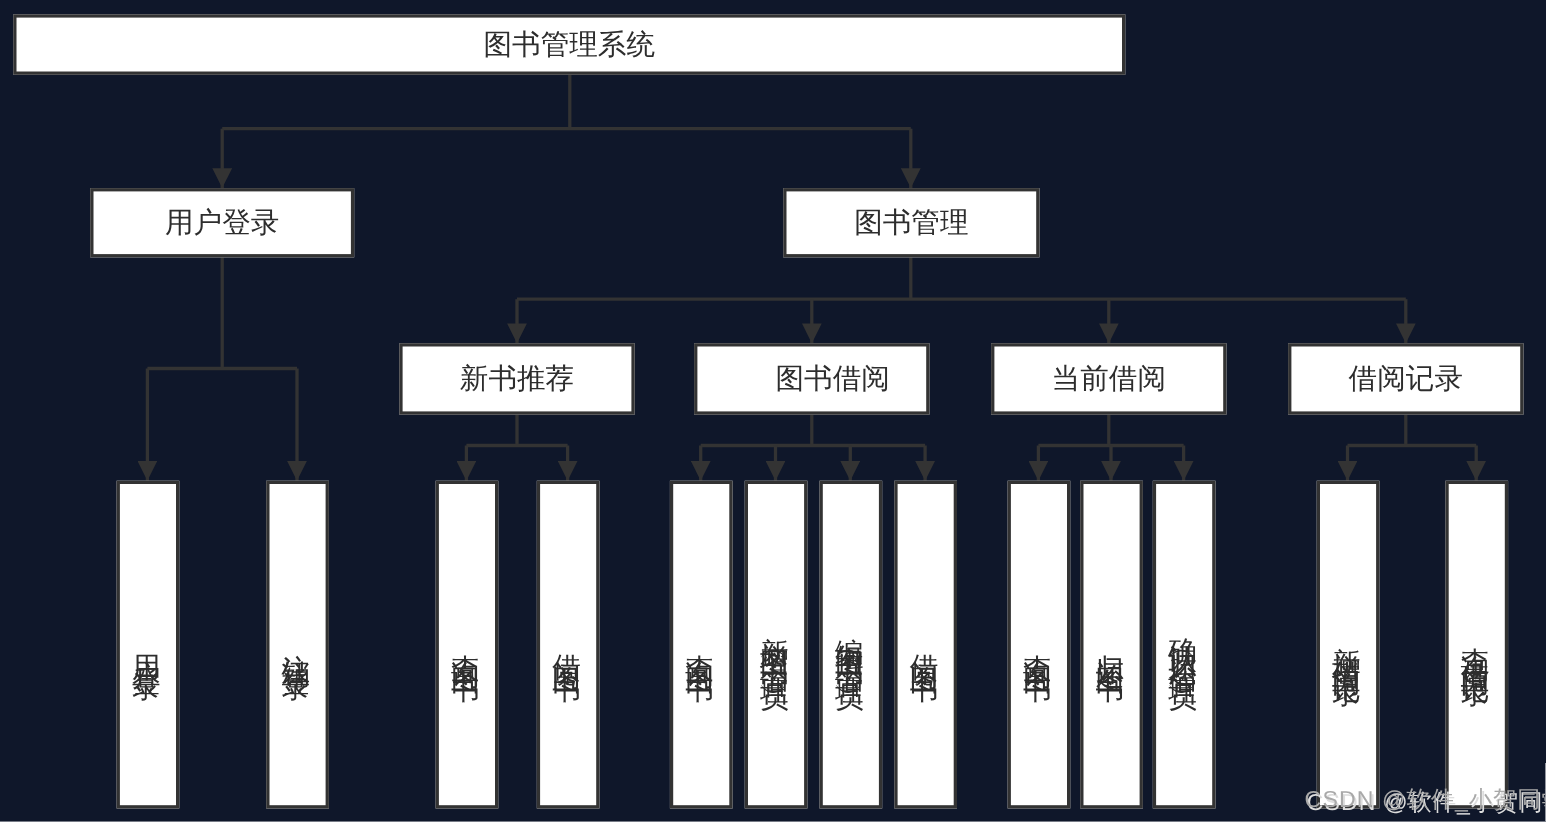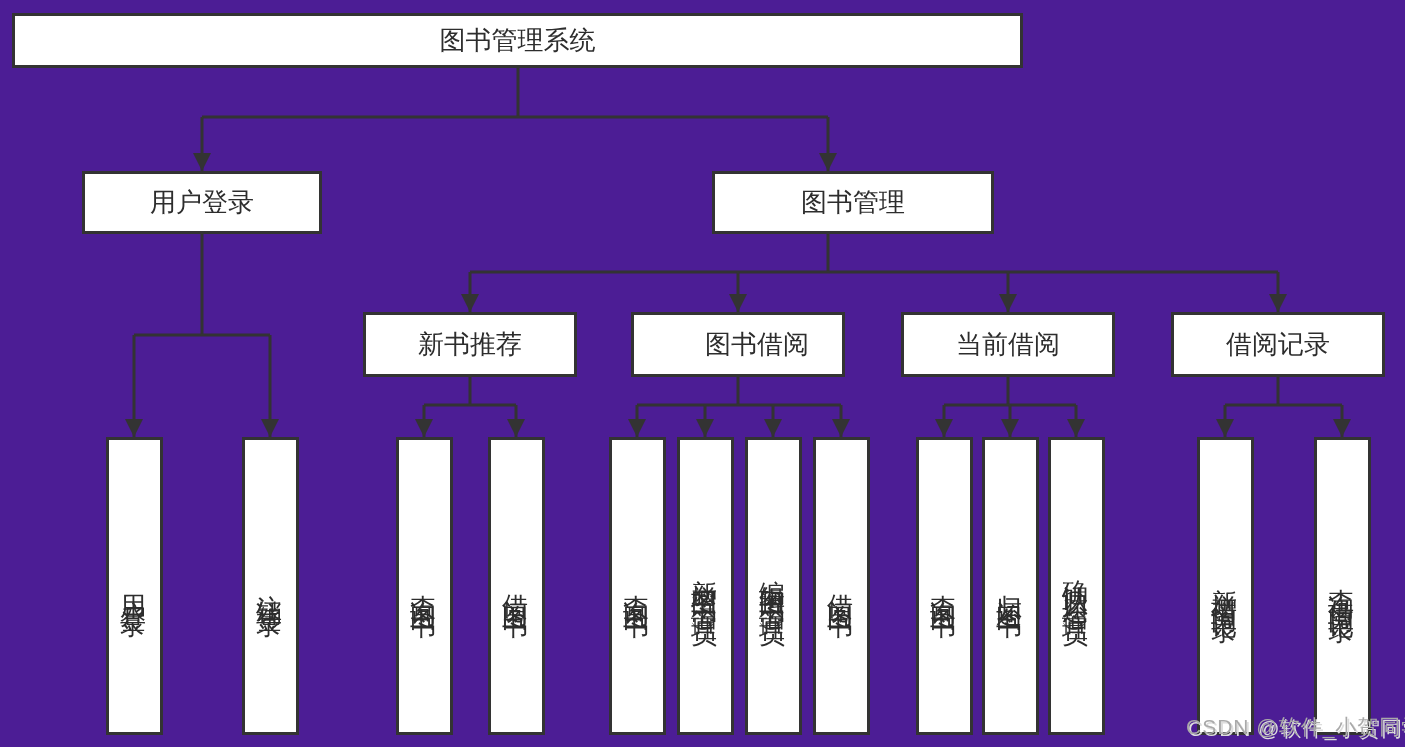--- a/index.html
+++ b/index.html
@@ -1,19 +1,19 @@
 <!DOCTYPE html>
 <html><head>
 <meta charset="utf-8">
 <style>
   html,body{margin:0;padding:0;background:#ffffff;}
   .canvas{
     position:relative;
     width:1405px;height:747px;
-    background:#4c1d95;
+    background:#0f172a;
     font-family:"Liberation Sans","DejaVu Sans",sans-serif;
     overflow:hidden;
   }
   .connectors{position:absolute;left:0;top:0;width:1405px;height:747px;}
   .connectors line{stroke:#333333;stroke-width:3;}
   .node{
     position:absolute;
     box-sizing:border-box;
     border:3px solid #333333;
     background:#ffffff;
@@ -111,21 +111,21 @@
     </g>
   </svg>
 
   <div class="node root">
     <span class="hlabel">图书管理系统</span>
   </div>
 
   <div class="node lvl2" style="left:82px;width:240px;">
     <span class="hlabel">用户登录</span>
   </div>
-  <div class="node lvl2" style="left:712px;width:282px;">
+  <div class="node lvl2" style="left:712px;width:233px;">
     <span class="hlabel">图书管理</span>
   </div>
 
   <div class="node lvl3" style="left:363px;width:214px;text-align:center;">
     <span class="hlabel">新书推荐</span>
   </div>
   <div class="node lvl3" style="left:631px;width:214px;padding-left:38px;">
     <span class="hlabel">图书借阅</span>
   </div>
   <div class="node lvl3" style="left:901px;width:214px;">

